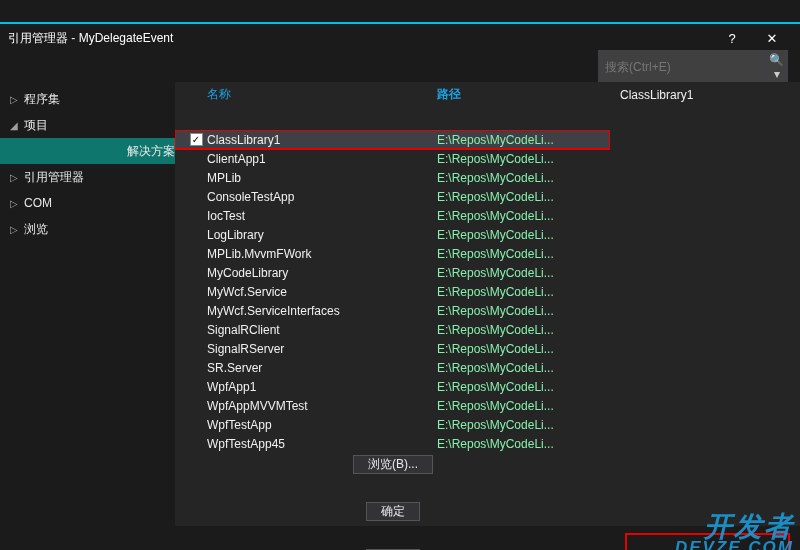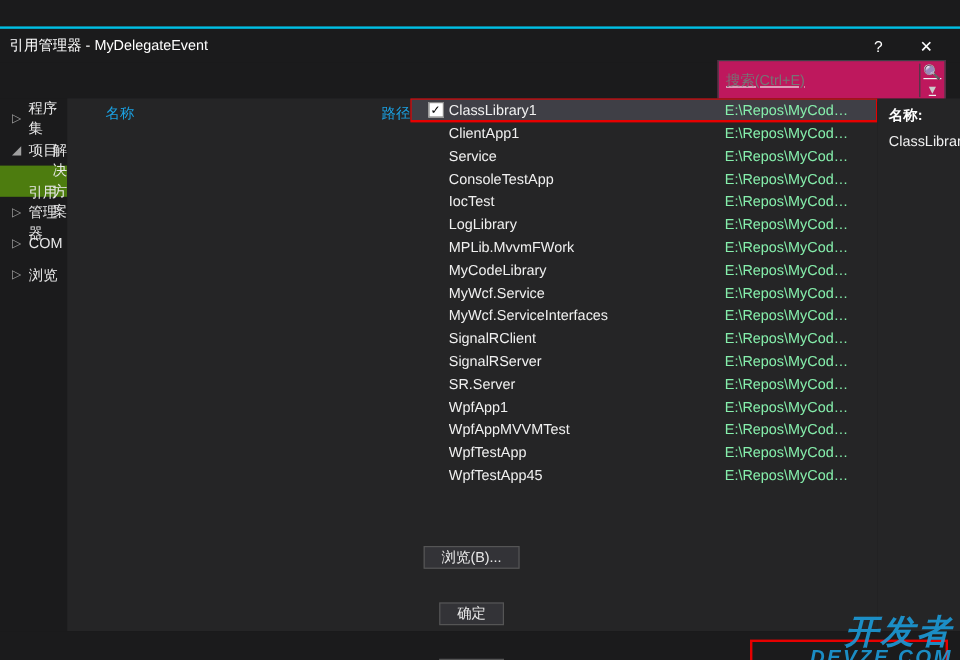--- a/index.html
+++ b/index.html
@@ -2,32 +2,32 @@
 <html><head>
 <meta charset="utf-8">
 <style>
 * { margin:0; padding:0; box-sizing:border-box; font-family:"Microsoft YaHei",Segoe UI,sans-serif; font-size:12px; }
 body { background:#1b1b1c; color:#f0f0f0; width:800px; height:550px; overflow:hidden; }
 .titlebar { height:30px; background:#1b1b1c; border-top:2px solid #00c0e4; display:flex; align-items:center; padding:0 8px; color:#fff;margin-top:22px; }
 .titlebar .title { flex:1; font-size:12px; }
 .titlebar .btn { width:40px; text-align:center; font-size:13px; cursor:pointer; color:#fff; }
 .searchbar { height:30px; display:flex; justify-content:flex-end; align-items:center; padding:0 12px; gap:4px; }
 .searchbar .left-spacer { flex:1; }
-.search-wrap { display:flex; border:1px solid #3f3f46; background:#be185d; width:190px; height:35px; align-items:center;text-decoration:underline; }
+.search-wrap { display:flex; border:1px solid #3f3f46; background:#404040; width:190px; height:35px; align-items:center; }
 .search-wrap input { background:transparent; border:none; outline:none; color:#ccc; padding:0 6px; flex:1; font-size:12px; }
 .search-wrap .sicon { width:24px; text-align:center; color:#ccc; border-left:1px solid #3f3f46; font-size:12px; }
 .body { display:flex; height:calc(100% - 30px - 30px - 46px); }
 .sidebar { width:175px; background:#1b1b1c; padding-top:4px; }
 .sidebar .item { display:flex; align-items:center; height:26px; padding-left:10px; gap:6px; cursor:pointer; color:#e8e8e8; }
 .sidebar .item .arrow { width:8px; font-size:10px; color:#a0a0a0; }
-.sidebar .item.sub { padding-left:44px; background:#4d7c0f; }
-.center { flex:1; display:flex; flex-direction:row; background:#252526; }
+.sidebar .item.sub { padding-left:44px; background:#0f766e;justify-content:flex-end; }
+.center { flex:1; display:flex; flex-direction:column; background:#252526;gap:24px; }
 .header-row { display:flex; height:24px; align-items:center; color:#1ba1e2; padding-left:32px; }
 .col-name { width:230px; }
-.col-path { flex:1; }
+.col-path { flex:1;font-weight:bold; }
 .list { flex:1; overflow:auto; }
 .row { display:flex; height:19px; align-items:center; padding-left:10px; }
 .row.sel { background:#3f3f46; }
 .row.redbox { outline:2px solid #e60000; outline-offset:-1px; }
 .row .chk { width:22px; display:flex; align-items:center; justify-content:center; }
 .row .chk span { width:13px; height:13px; border:1px solid #888; display:inline-flex; align-items:center; justify-content:center; font-size:10px; background:#fff; color:#000; }
 .row .name { width:230px; white-space:nowrap; overflow:hidden; text-overflow:ellipsis; color:#f0f0f0; }
 .row .path { flex:1; white-space:nowrap; overflow:hidden; text-overflow:ellipsis; color:#86efac; padding-right:22px; }
 .right-pane { width:190px; padding:6px 10px; background:#252526; }
 .right-pane .label { font-weight:bold; margin-bottom:6px; color:#fff; font-size:12px; }
@@ -95,21 +95,21 @@
           <span class="name">ClassLibrary1</span>
           <span class="path">E:\Repos\MyCodeLi...</span>
         </div>
         <div class="row">
           <span class="chk"></span>
           <span class="name">ClientApp1</span>
           <span class="path">E:\Repos\MyCodeLi...</span>
         </div>
         <div class="row">
           <span class="chk"></span>
-          <span class="name">Service</span>
+          <span class="name">MPLib</span>
           <span class="path">E:\Repos\MyCodeLi...</span>
         </div>
         <div class="row">
           <span class="chk"></span>
           <span class="name">ConsoleTestApp</span>
           <span class="path">E:\Repos\MyCodeLi...</span>
         </div>
         <div class="row">
           <span class="chk"></span>
           <span class="name">IocTest</span>
@@ -171,21 +171,20 @@
           <span class="path">E:\Repos\MyCodeLi...</span>
         </div>
         <div class="row">
           <span class="chk"></span>
           <span class="name">WpfTestApp45</span>
           <span class="path">E:\Repos\MyCodeLi...</span>
         </div>
       </div>
   </div>
   <div class="right-pane">
-    <div class="label">名称:</div>
     <div class="val">ClassLibrary1</div>
   </div>
 </div>
 
 <div class="footer">
   <button>浏览(B)...</button>
   <button>确定</button>
   <button>取消</button>
   <div class="redbox2"></div>
   <div class="watermark">

